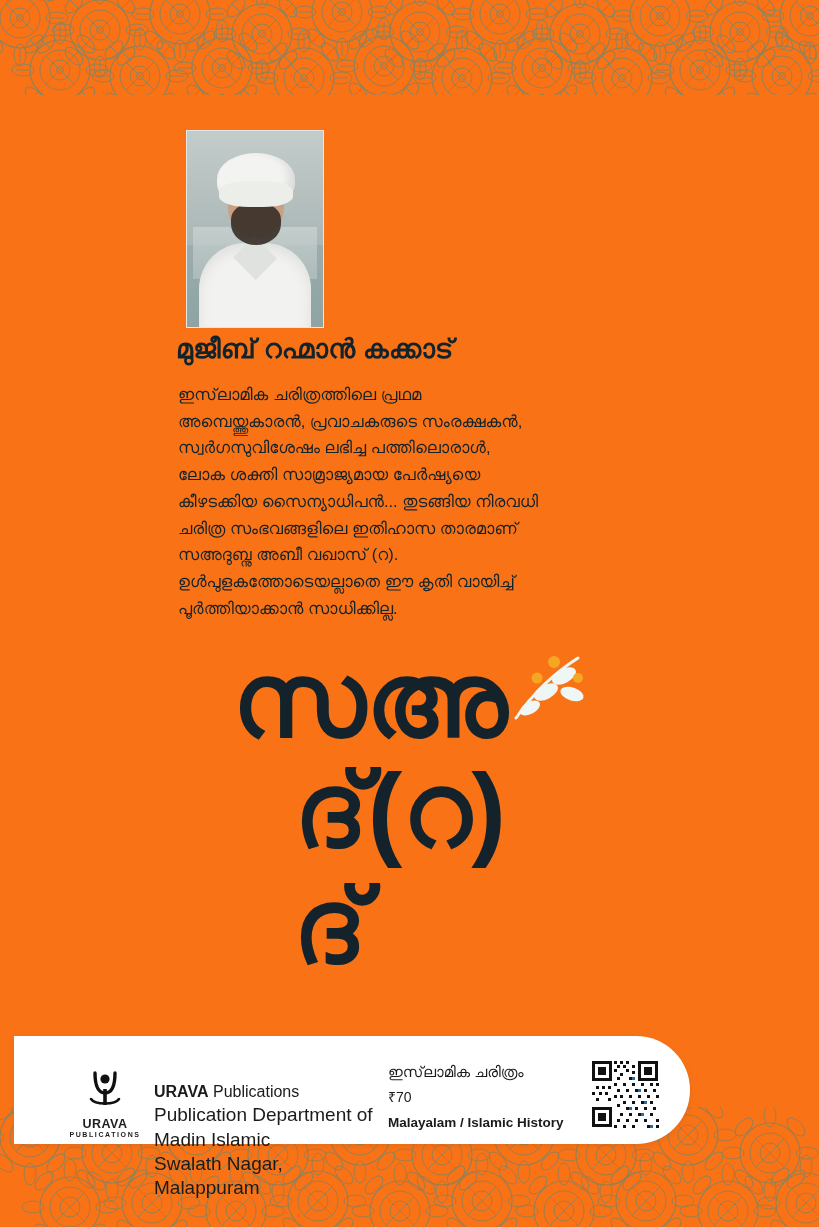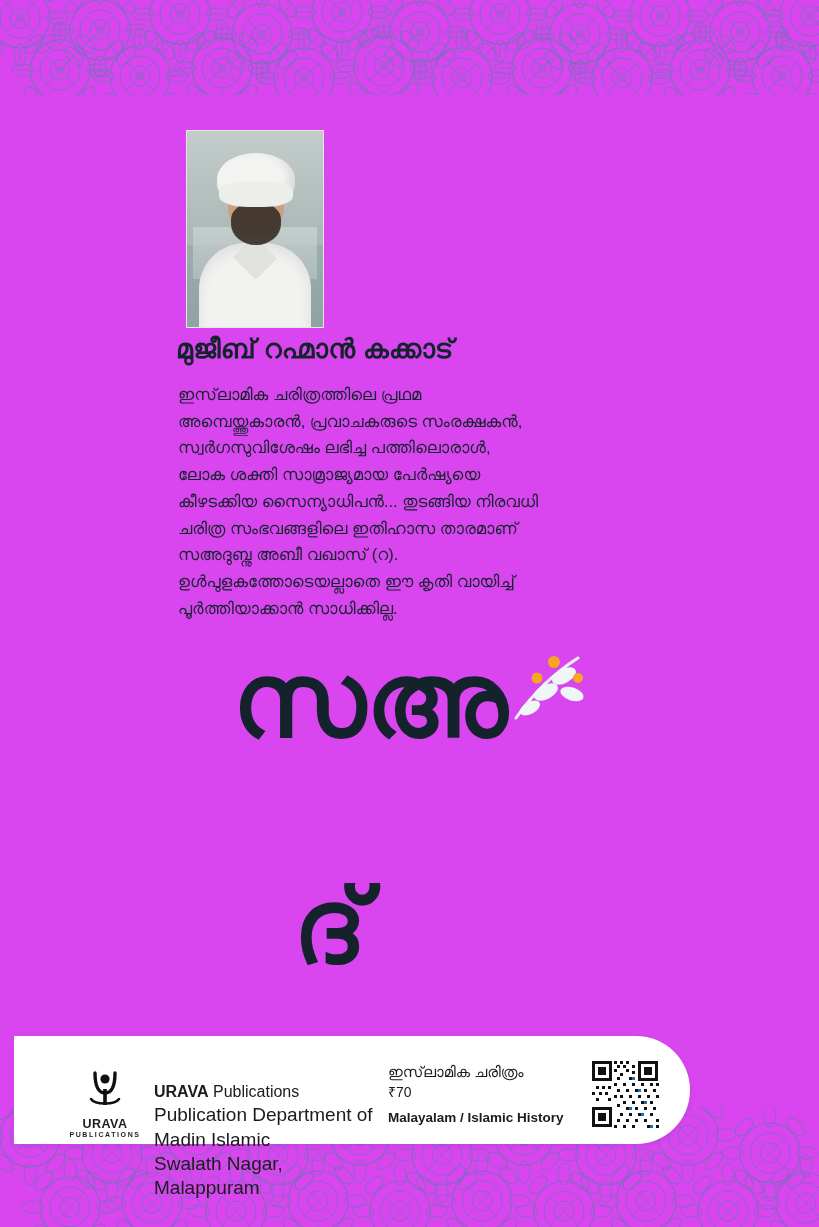--- a/index.html
+++ b/index.html
@@ -10,21 +10,21 @@
     width: 819px;
     height: 1227px;
     font-family: "Liberation Sans", sans-serif;
     background: #5cc6d0;
     overflow: hidden;
     position: relative;
   }
   .page {
     position: absolute;
     inset: 0;
-    background: #d946ef;
+    background: #f97316;
     overflow: hidden;
   }
 
   
   .ornament-top {
     position: absolute;
     top: 0; left: 0;
     width: 819px;
     height: 95px;
     opacity: 0.5;
@@ -245,20 +245,21 @@
     top: 1062px;
     width: 200px;
     color: #1b1b1b;
   }
   .meta-cat {
     font-size: 15px;
     line-height: 1.3;
   }
   .meta-price {
     font-size: 14px;
+    margin-top: 5px;
   }
   .meta-lang {
     font-size: 13.5px;
     font-weight: bold;
     margin-top: 9px;
   }
   .qr-box {
     position: absolute;
     left: 588px;
     top: 1057px;
@@ -383,20 +384,21 @@
     <div class="portrait-eye r"></div>
     <div class="portrait-turban"></div>
   </div>
 
   <div class="author-name">മുജീബ് റഹ്മാൻ കക്കാട്</div>
 
   <div class="blurb">ഇസ്‌ലാമിക ചരിത്രത്തിലെ പ്രഥമ അമ്പെയ്ത്തുകാരൻ, പ്രവാചകരുടെ സംരക്ഷകൻ, സ്വർഗസുവിശേഷം ലഭിച്ച പത്തിലൊരാൾ, ലോക ശക്തി സാമ്രാജ്യമായ പേർഷ്യയെ കീഴടക്കിയ സൈന്യാധിപൻ... തുടങ്ങിയ നിരവധി ചരിത്ര സംഭവങ്ങളിലെ ഇതിഹാസ താരമാണ് സഅദുബ്നു അബീ വഖാസ് (റ). ഉൾപുളകത്തോടെയല്ലാതെ ഈ കൃതി വായിച്ച് പൂർത്തിയാക്കാൻ സാധിക്കില്ല.</div>
 
   <div class="title-art">
     <div class="title-line l1">സഅ</div>
+    <div class="title-line l2">ദ്(റ)</div>
     <div class="title-line l3">ദ്</div>
 
     <svg class="sprig" viewBox="0 0 130 90">
       <path d="M118,6 C96,20 74,40 56,66" stroke="#eef6f6" stroke-width="3" fill="none" stroke-linecap="round"></path>
       <ellipse cx="104" cy="24" rx="13" ry="7" fill="#eef6f6" transform="rotate(-28 104 24)"></ellipse>
       <ellipse cx="86" cy="40" rx="13" ry="7" fill="#eef6f6" transform="rotate(-28 86 40)"></ellipse>
       <ellipse cx="70" cy="56" rx="11" ry="6" fill="#eef6f6" transform="rotate(-28 70 56)"></ellipse>
       <ellipse cx="112" cy="42" rx="12" ry="6.5" fill="#eef6f6" transform="rotate(18 112 42)"></ellipse>
       <circle cx="94" cy="10" r="6" fill="#f5a623"></circle>
       <circle cx="77" cy="26" r="5.5" fill="#f5a623"></circle>

